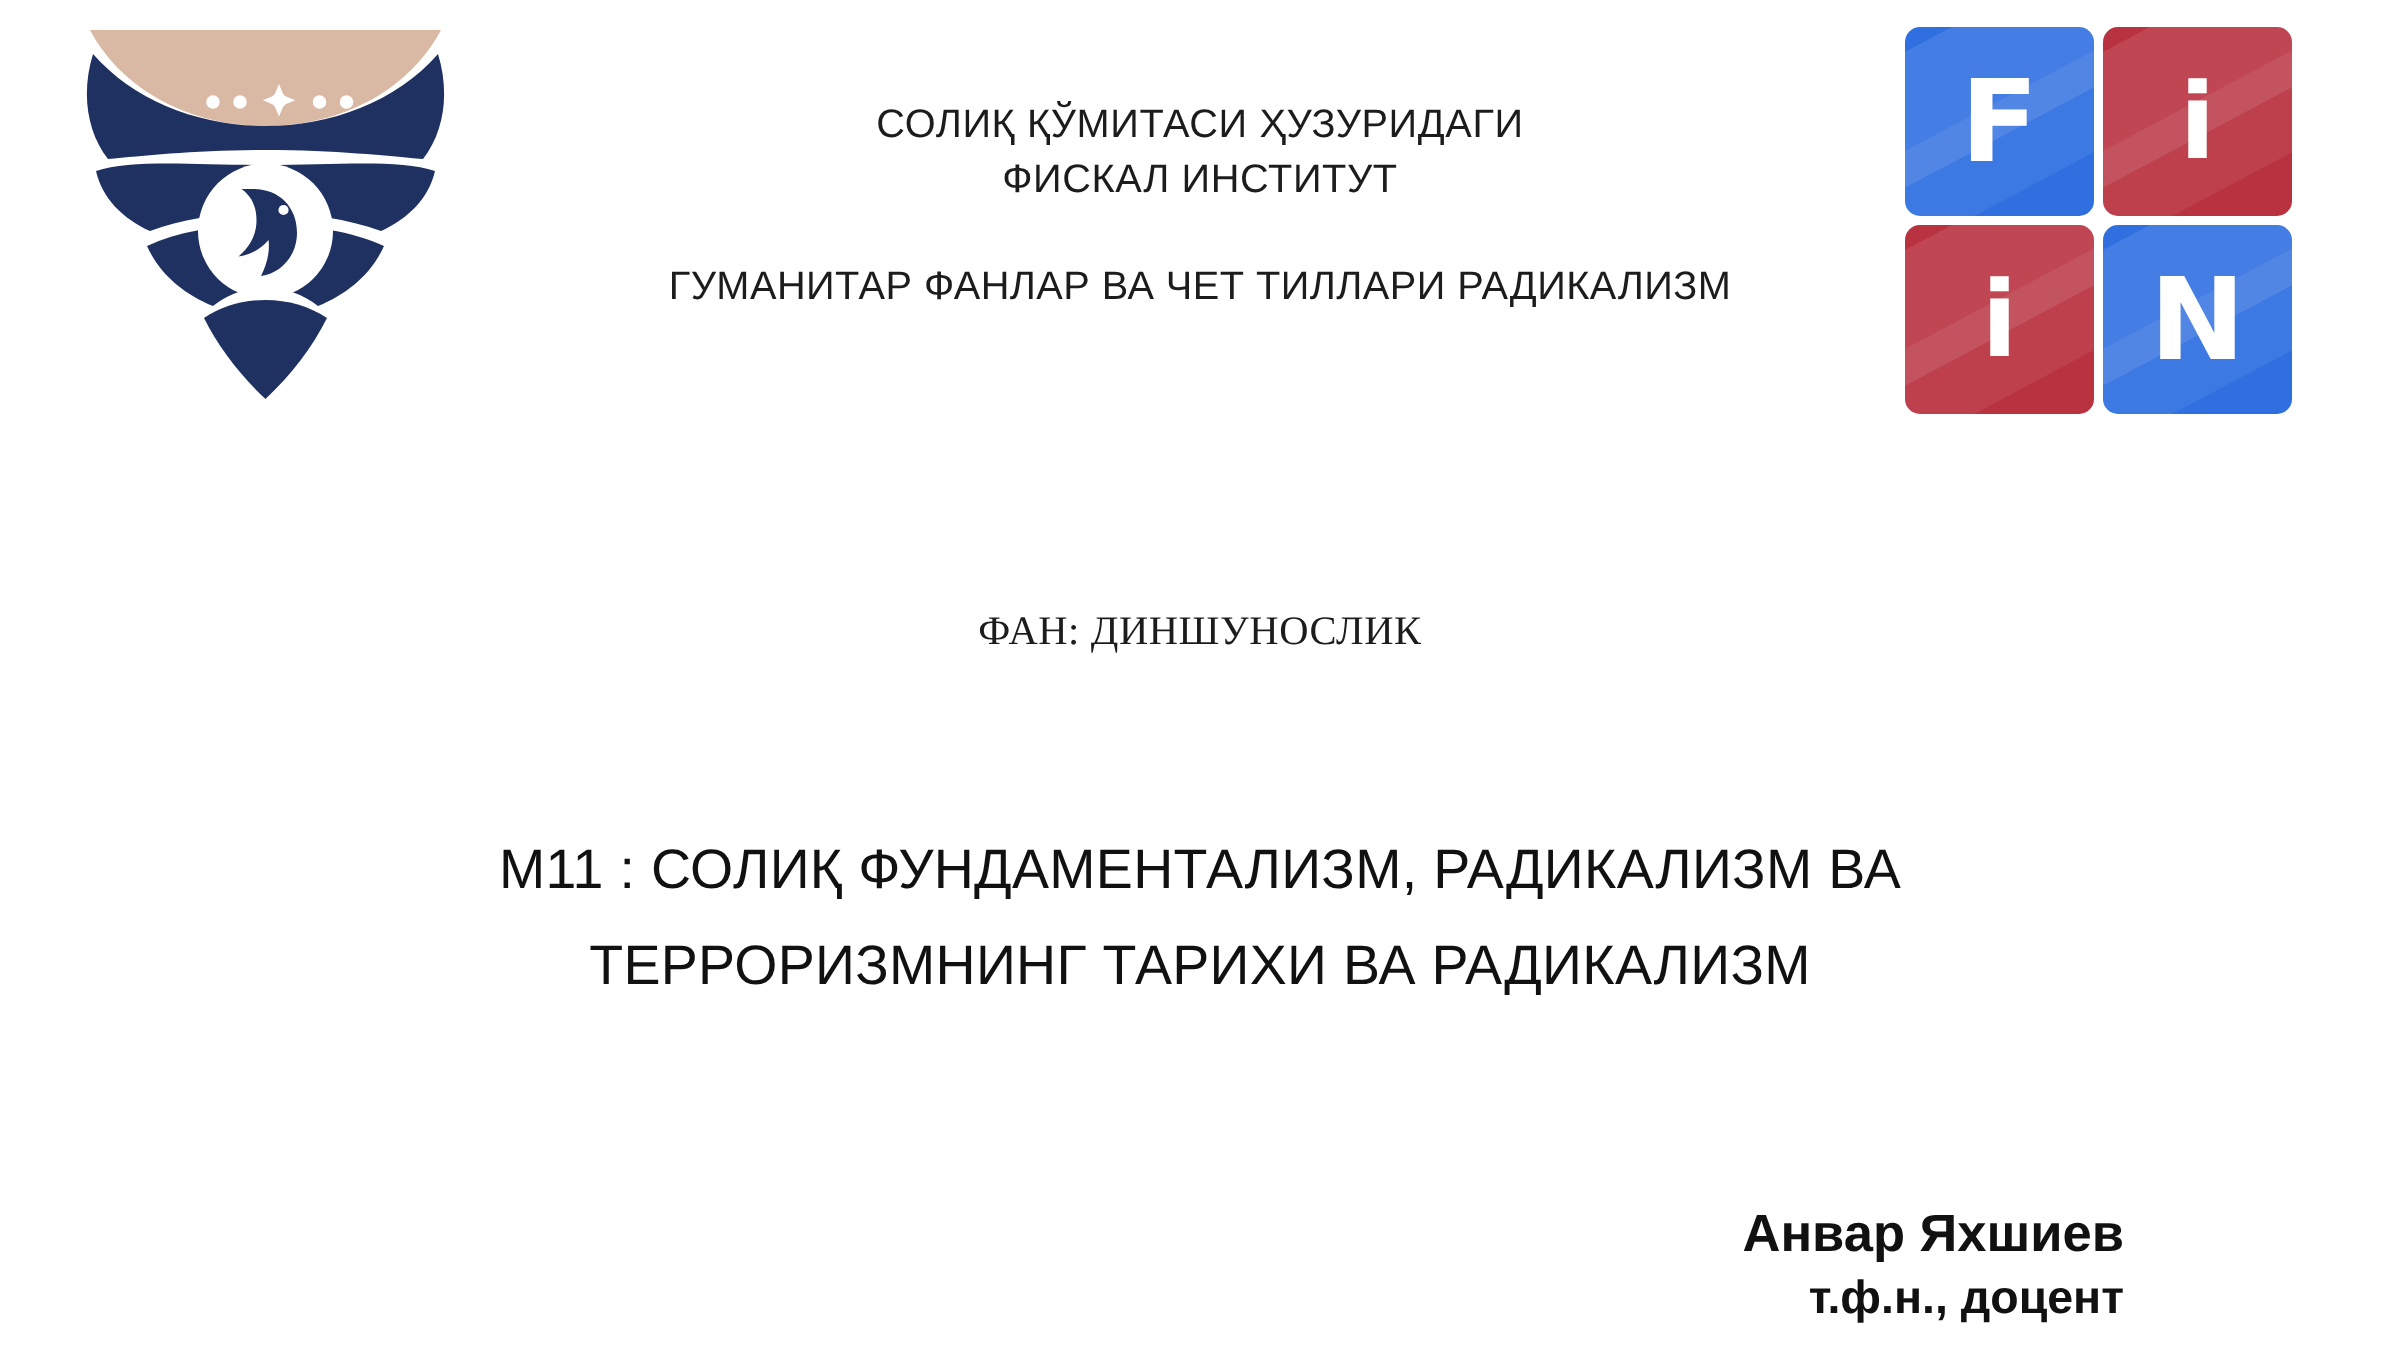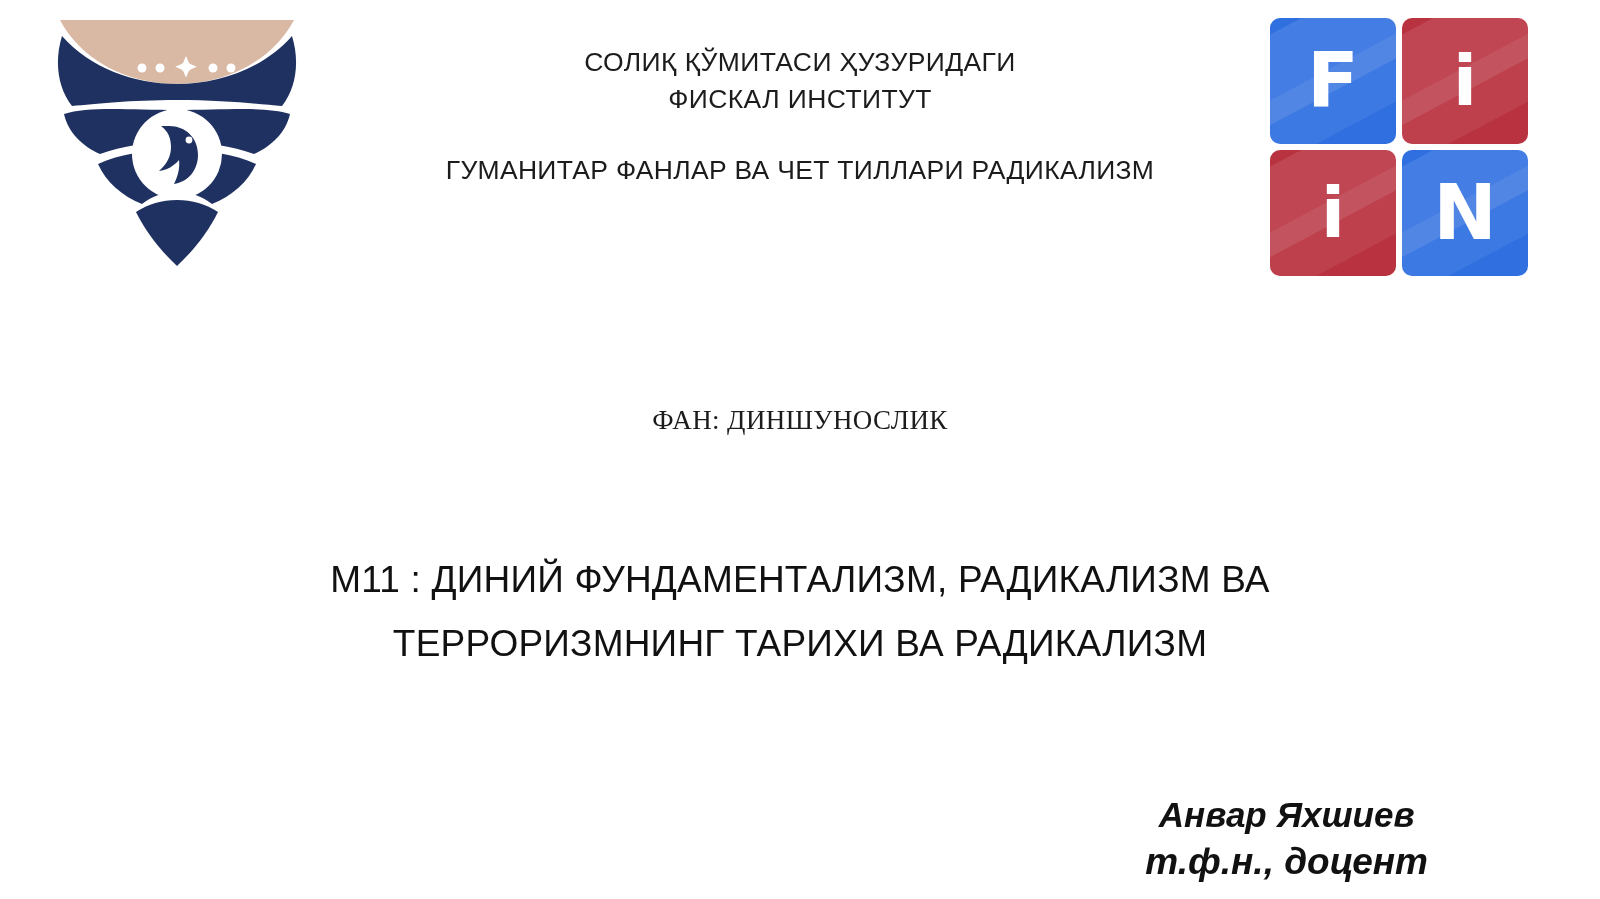--- a/index.html
+++ b/index.html
@@ -75,21 +75,21 @@
     transform: rotate(-28deg);
     top: 60px;
     left: -80px;
     z-index: 1;
   }
 
   
   .header-block {
     position: absolute;
     left: 330px;
-    top: 44px;
+    top: 64px;
     width: 940px;
     text-align: center;
   }
   .header-line {
     font-size: 26.5px;
     letter-spacing: 0.4px;
     line-height: 1.38;
     color: #1c1c1c;
   }
   .header-dept {
@@ -121,33 +121,32 @@
     text-align: center;
     font-size: 37px;
     line-height: 1.72;
     letter-spacing: 0.2px;
     color: #111111;
   }
 
   
   .author-block {
     position: absolute;
-    right: 172px;
+    right: 184px;
     bottom: 14px;
-    text-align: center;
-    font-style: italic;
+    text-align: right;
   }
   .author-name {
     font-size: 35px;
     font-weight: bold;
     line-height: 1.28;
     color: #111111;
   }
   .author-role {
-    font-size: 37px;
+    font-size: 31px;
     font-weight: bold;
     line-height: 1.28;
     color: #111111;
   }
 </style>
 </head>
 <body>
 
 <div class="emblem">
   <svg width="278" height="262" viewBox="0 0 278 262" xmlns="http://www.w3.org/2000/svg" aria-hidden="true">
@@ -202,20 +201,20 @@
 
 <div class="header-block">
   <div class="header-line">СОЛИҚ ҚЎМИТАСИ ҲУЗУРИДАГИ</div>
   <div class="header-line">ФИСКАЛ ИНСТИТУТ</div>
   <div class="header-dept">ГУМАНИТАР ФАНЛАР ВА ЧЕТ ТИЛЛАРИ РАДИКАЛИЗМ</div>
 </div>
 
 <div class="subject">ФАН: ДИНШУНОСЛИК</div>
 
 <div class="title">
-  <div>M11 : ДИНИЙ ФУНДАМЕНТАЛИЗМ, РАДИКАЛИЗМ ВА</div>
+  <div>M11 : СОЛИҚ ФУНДАМЕНТАЛИЗМ, РАДИКАЛИЗМ ВА</div>
   <div>ТЕРРОРИЗМНИНГ ТАРИХИ ВА РАДИКАЛИЗМ</div>
 </div>
 
 <div class="author-block">
   <div class="author-name">Анвар Яхшиев</div>
   <div class="author-role">т.ф.н., доцент</div>
 </div>
 
 </body></html>

